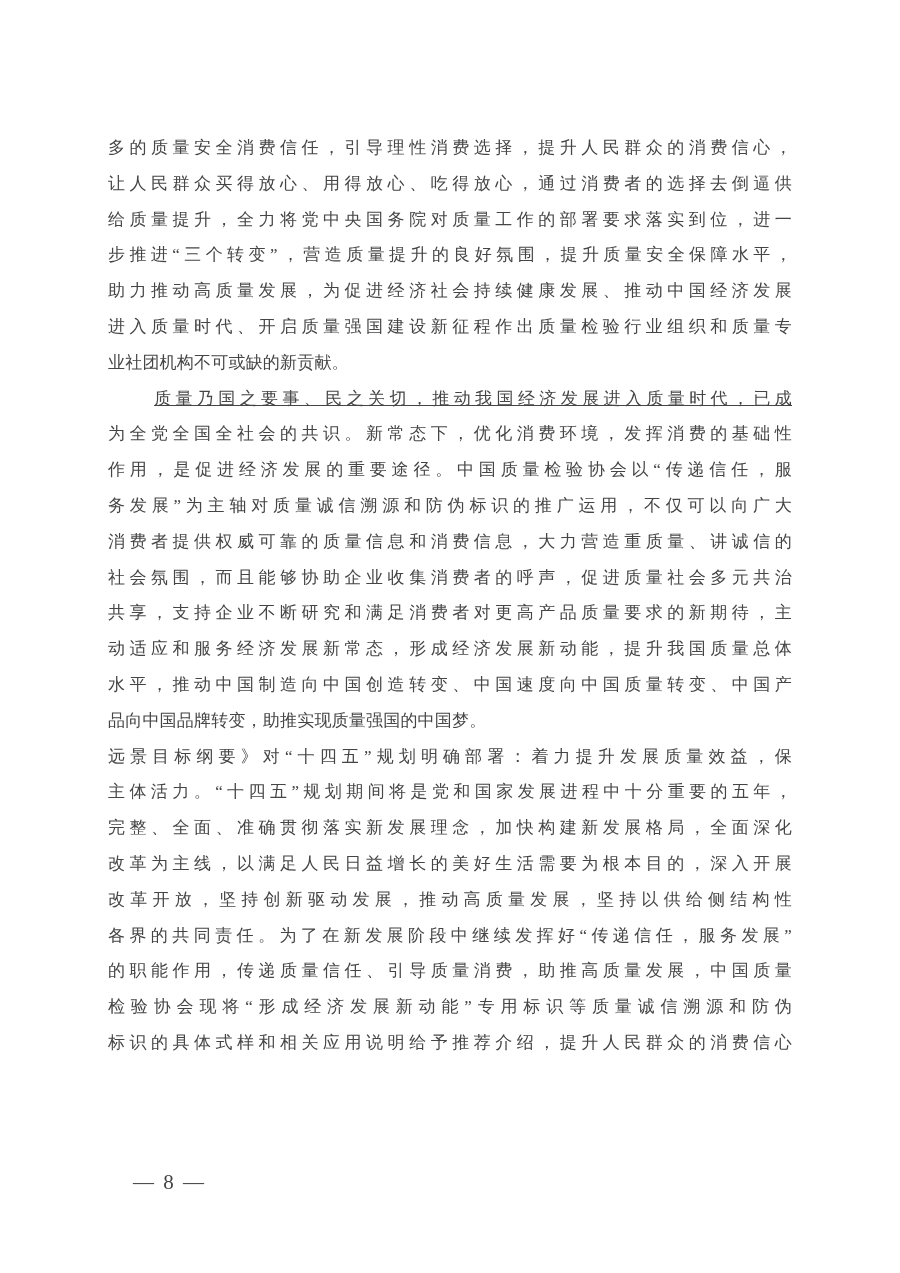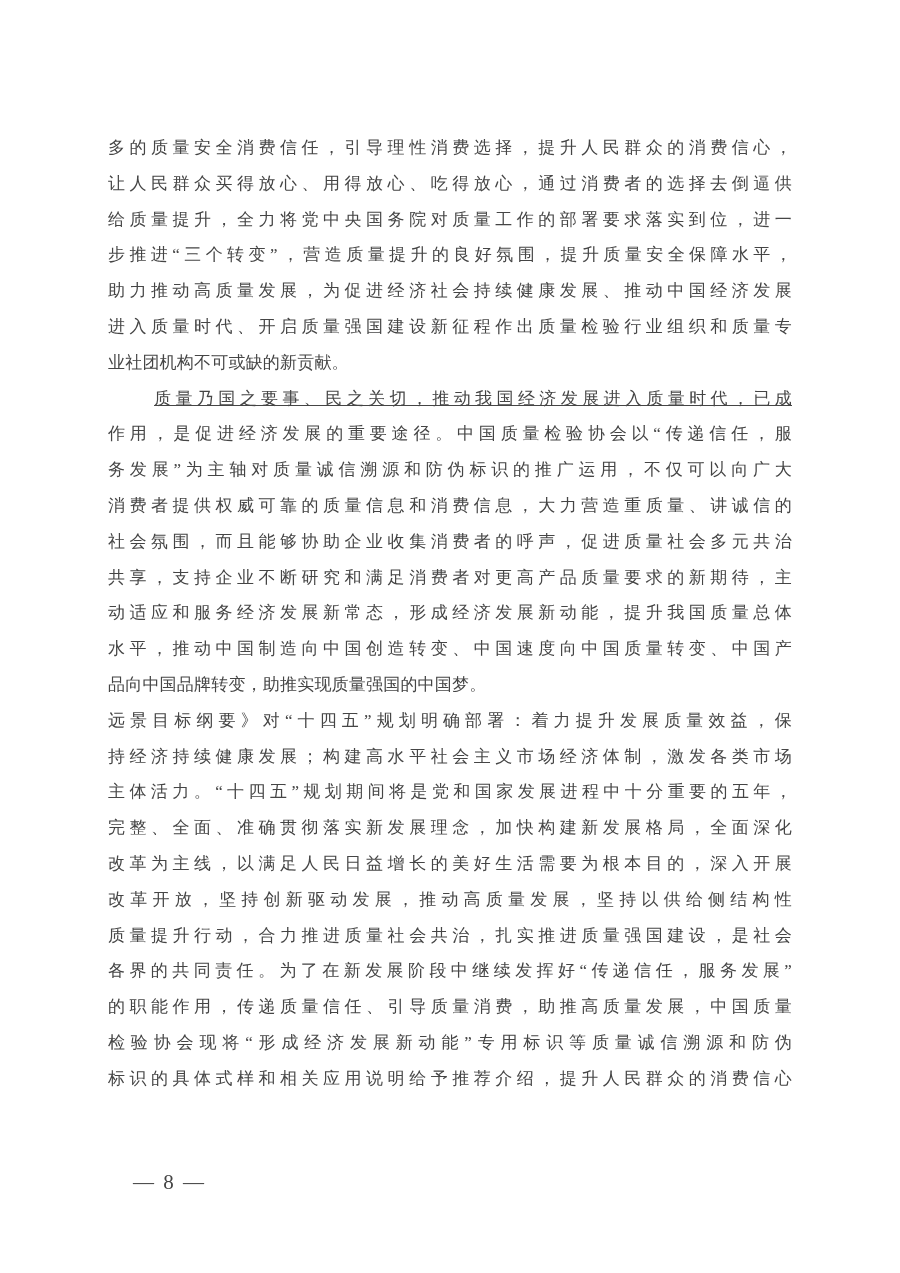--- a/index.html
+++ b/index.html
@@ -56,34 +56,33 @@
 <div class="page">
   <div class="doc-body" id="doc-body">
       <div class="line">多的质量安全消费信任，引导理性消费选择，提升人民群众的消费信心，</div>
       <div class="line">让人民群众买得放心、用得放心、吃得放心，通过消费者的选择去倒逼供</div>
       <div class="line">给质量提升，全力将党中央国务院对质量工作的部署要求落实到位，进一</div>
       <div class="line">步推进“三个转变”，营造质量提升的良好氛围，提升质量安全保障水平，</div>
       <div class="line">助力推动高质量发展，为促进经济社会持续健康发展、推动中国经济发展</div>
       <div class="line">进入质量时代、开启质量强国建设新征程作出质量检验行业组织和质量专</div>
       <div class="line para-end">业社团机构不可或缺的新贡献。</div>
       <div class="line indent">质量乃国之要事、民之关切，推动我国经济发展进入质量时代，已成</div>
+      <div class="line">为全党全国全社会的共识。新常态下，优化消费环境，发挥消费的基础性</div>
       <div class="line">作用，是促进经济发展的重要途径。中国质量检验协会以“传递信任，服</div>
       <div class="line">务发展”为主轴对质量诚信溯源和防伪标识的推广运用，不仅可以向广大</div>
       <div class="line">消费者提供权威可靠的质量信息和消费信息，大力营造重质量、讲诚信的</div>
       <div class="line">社会氛围，而且能够协助企业收集消费者的呼声，促进质量社会多元共治</div>
       <div class="line">共享，支持企业不断研究和满足消费者对更高产品质量要求的新期待，主</div>
       <div class="line">动适应和服务经济发展新常态，形成经济发展新动能，提升我国质量总体</div>
       <div class="line">水平，推动中国制造向中国创造转变、中国速度向中国质量转变、中国产</div>
       <div class="line para-end">品向中国品牌转变，助推实现质量强国的中国梦。</div>
       <div class="line">远景目标纲要》对“十四五”规划明确部署：着力提升发展质量效益，保</div>
-      <div class="line">持经济持续健康发展；构建高水平社会主义市场经济体制，激发各类市场</div>
       <div class="line">主体活力。“十四五”规划期间将是党和国家发展进程中十分重要的五年，</div>
       <div class="line">完整、全面、准确贯彻落实新发展理念，加快构建新发展格局，全面深化</div>
       <div class="line">改革为主线，以满足人民日益增长的美好生活需要为根本目的，深入开展</div>
       <div class="line">改革开放，坚持创新驱动发展，推动高质量发展，坚持以供给侧结构性</div>
-      <div class="line">质量提升行动，合力推进质量社会共治，扎实推进质量强国建设，是社会</div>
       <div class="line">各界的共同责任。为了在新发展阶段中继续发挥好“传递信任，服务发展”</div>
       <div class="line">的职能作用，传递质量信任、引导质量消费，助推高质量发展，中国质量</div>
       <div class="line">检验协会现将“形成经济发展新动能”专用标识等质量诚信溯源和防伪</div>
       <div class="line">标识的具体式样和相关应用说明给予推荐介绍，提升人民群众的消费信心</div>
     </div>
   <div class="page-number">— 8 —</div>
 </div>
 
 </body></html>

